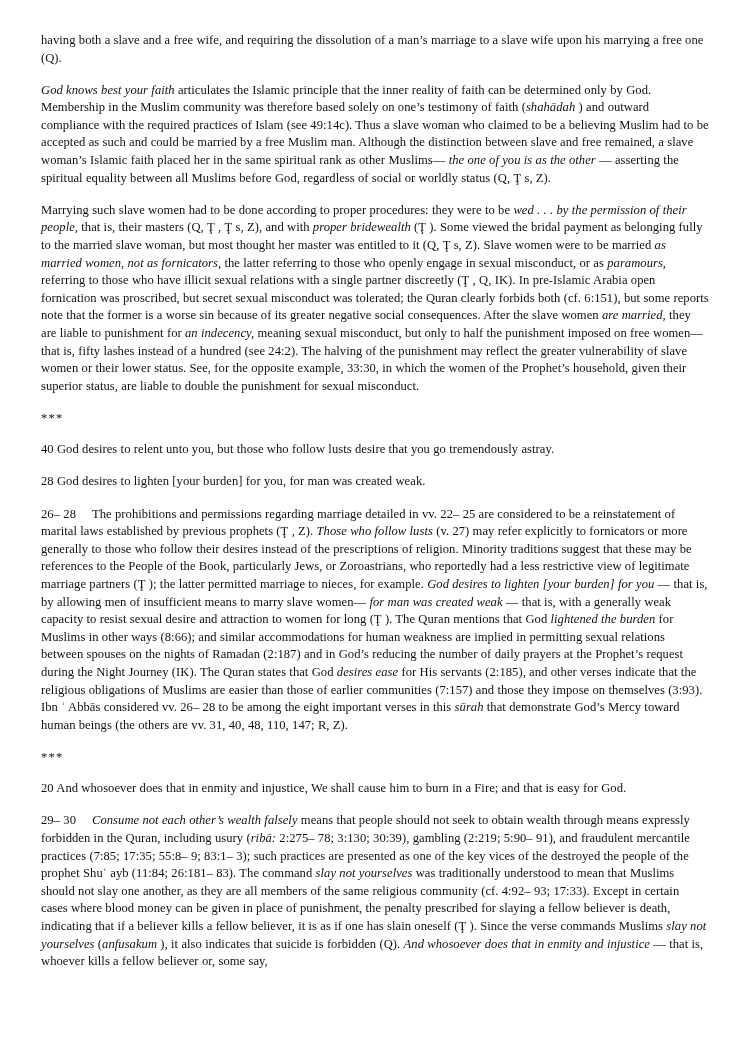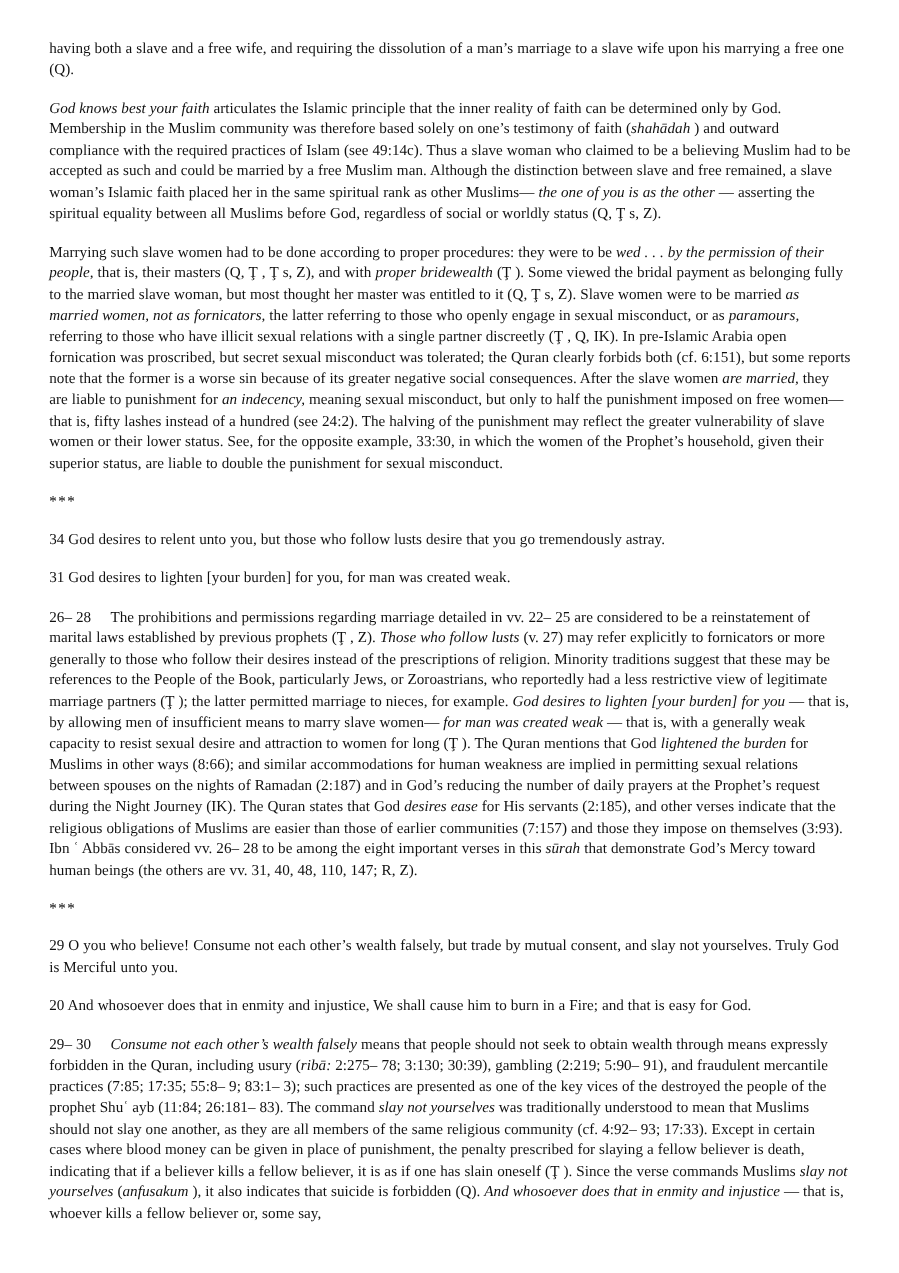--- a/index.html
+++ b/index.html
@@ -67,28 +67,27 @@
 
     <p class="para"><span>having both a slave and a free wife, and requiring the dissolution of a man’s marriage to a slave wife upon his marrying a free one (Q).</span></p>
 
     <p class="para"><i>God knows best your faith</i><span> articulates the Islamic principle that the inner reality of faith can be determined only by God. Membership in the Muslim community was therefore based solely on one’s testimony of faith (</span><i>shahādah</i><span> ) and outward compliance with the required practices of Islam (see 49:14c). Thus a slave woman who claimed to be a believing Muslim had to be accepted as such and could be married by a free Muslim man. Although the distinction between slave and free remained, a slave woman’s Islamic faith placed her in the same spiritual rank as other Muslims— </span><i>the one of you is as the other</i><span> — asserting the spiritual equality between all Muslims before God, regardless of social or worldly status (Q, Ţ s, Z).</span></p>
 
     <p class="para"><span>Marrying such slave women had to be done according to proper procedures: they were to be </span><i>wed . . . by the permission of their people,</i><span> that is, their masters (Q, Ţ , Ţ s, Z), and with </span><i>proper bridewealth</i><span> (Ţ ). Some viewed the bridal payment as belonging fully to the married slave woman, but most thought her master was entitled to it (Q, Ţ s, Z). Slave women were to be married </span><i>as married women, not as fornicators,</i><span> the latter referring to those who openly engage in sexual misconduct, or as </span><i>paramours,</i><span> referring to those who have illicit sexual relations with a single partner discreetly (Ţ , Q, IK). In pre-Islamic Arabia open fornication was proscribed, but secret sexual misconduct was tolerated; the Quran clearly forbids both (cf. 6:151), but some reports note that the former is a worse sin because of its greater negative social consequences. After the slave women </span><i>are married,</i><span> they are liable to punishment for </span><i>an indecency,</i><span> meaning sexual misconduct, but only to half the punishment imposed on free women— that is, fifty lashes instead of a hundred (see 24:2). The halving of the punishment may reflect the greater vulnerability of slave women or their lower status. See, for the opposite example, 33:30, in which the women of the Prophet’s household, given their superior status, are liable to double the punishment for sexual misconduct.</span></p>
 
     <p class="sep">***</p>
 
 
-    <p class="para verse"><span>34 God desires to relent unto you, but those who follow lusts desire that you go tremendously astray.</span></p>
+    <p class="para verse"><span>40 God desires to relent unto you, but those who follow lusts desire that you go tremendously astray.</span></p>
 
-    <p class="para verse"><span>31 God desires to lighten [your burden] for you, for man was created weak.</span></p>
+    <p class="para verse"><span>28 God desires to lighten [your burden] for you, for man was created weak.</span></p>
 
     <p class="para commentary"><span>26– 28</span><span class="rng-gap"></span><span>The prohibitions and permissions regarding marriage detailed in vv. 22– 25 are considered to be a reinstatement of marital laws established by previous prophets (Ţ , Z). </span><i>Those who follow lusts</i><span> (v. 27) may refer explicitly to fornicators or more generally to those who follow their desires instead of the prescriptions of religion. Minority traditions suggest that these may be references to the People of the Book, particularly Jews, or Zoroastrians, who reportedly had a less restrictive view of legitimate marriage partners (Ţ ); the latter permitted marriage to nieces, for example. </span><i>God desires to lighten [your burden] for you</i><span> — that is, by allowing men of insufficient means to marry slave women— </span><i>for man was created weak</i><span> — that is, with a generally weak capacity to resist sexual desire and attraction to women for long (Ţ ). The Quran mentions that God </span><i>lightened the burden</i><span> for Muslims in other ways (8:66); and similar accommodations for human weakness are implied in permitting sexual relations between spouses on the nights of Ramadan (2:187) and in God’s reducing the number of daily prayers at the Prophet’s request during the Night Journey (IK). The Quran states that God </span><i>desires ease</i><span> for His servants (2:185), and other verses indicate that the religious obligations of Muslims are easier than those of earlier communities (7:157) and those they impose on themselves (3:93). Ibn ʿ Abbās considered vv. 26– 28 to be among the eight important verses in this </span><i>sūrah</i><span> that demonstrate God’s Mercy toward human beings (the others are vv. 31, 40, 48, 110, 147; R, Z).</span></p>
 
     <p class="sep">***</p>
 
-    <p class="para verse"><span>29 O you who believe! Consume not each other’s wealth falsely, but trade by mutual consent, and slay not yourselves. Truly God is Merciful unto you.</span></p>
 
     <p class="para verse"><span>20 And whosoever does that in enmity and injustice, We shall cause him to burn in a Fire; and that is easy for God.</span></p>
 
     <p class="para commentary"><span>29– 30</span><span class="rng-gap"></span><i>Consume not each other’s wealth falsely</i><span> means that people should not seek to obtain wealth through means expressly forbidden in the Quran, including usury (</span><i>ribā:</i><span> 2:275– 78; 3:130; 30:39), gambling (2:219; 5:90– 91), and fraudulent mercantile practices (7:85; 17:35; 55:8– 9; 83:1– 3); such practices are presented as one of the key vices of the destroyed the people of the prophet Shuʿ ayb (11:84; 26:181– 83). The command </span><i>slay not yourselves</i><span> was traditionally understood to mean that Muslims should not slay one another, as they are all members of the same religious community (cf. 4:92– 93; 17:33). Except in certain cases where blood money can be given in place of punishment, the penalty prescribed for slaying a fellow believer is death, indicating that if a believer kills a fellow believer, it is as if one has slain oneself (Ţ ). Since the verse commands Muslims </span><i>slay not yourselves</i><span> (</span><i>anfusakum</i><span> ), it also indicates that suicide is forbidden (Q). </span><i>And whosoever does that in enmity and injustice</i><span> — that is, whoever kills a fellow believer or, some say,</span></p>
 
   </div>
 </div>
 
 </body></html>

